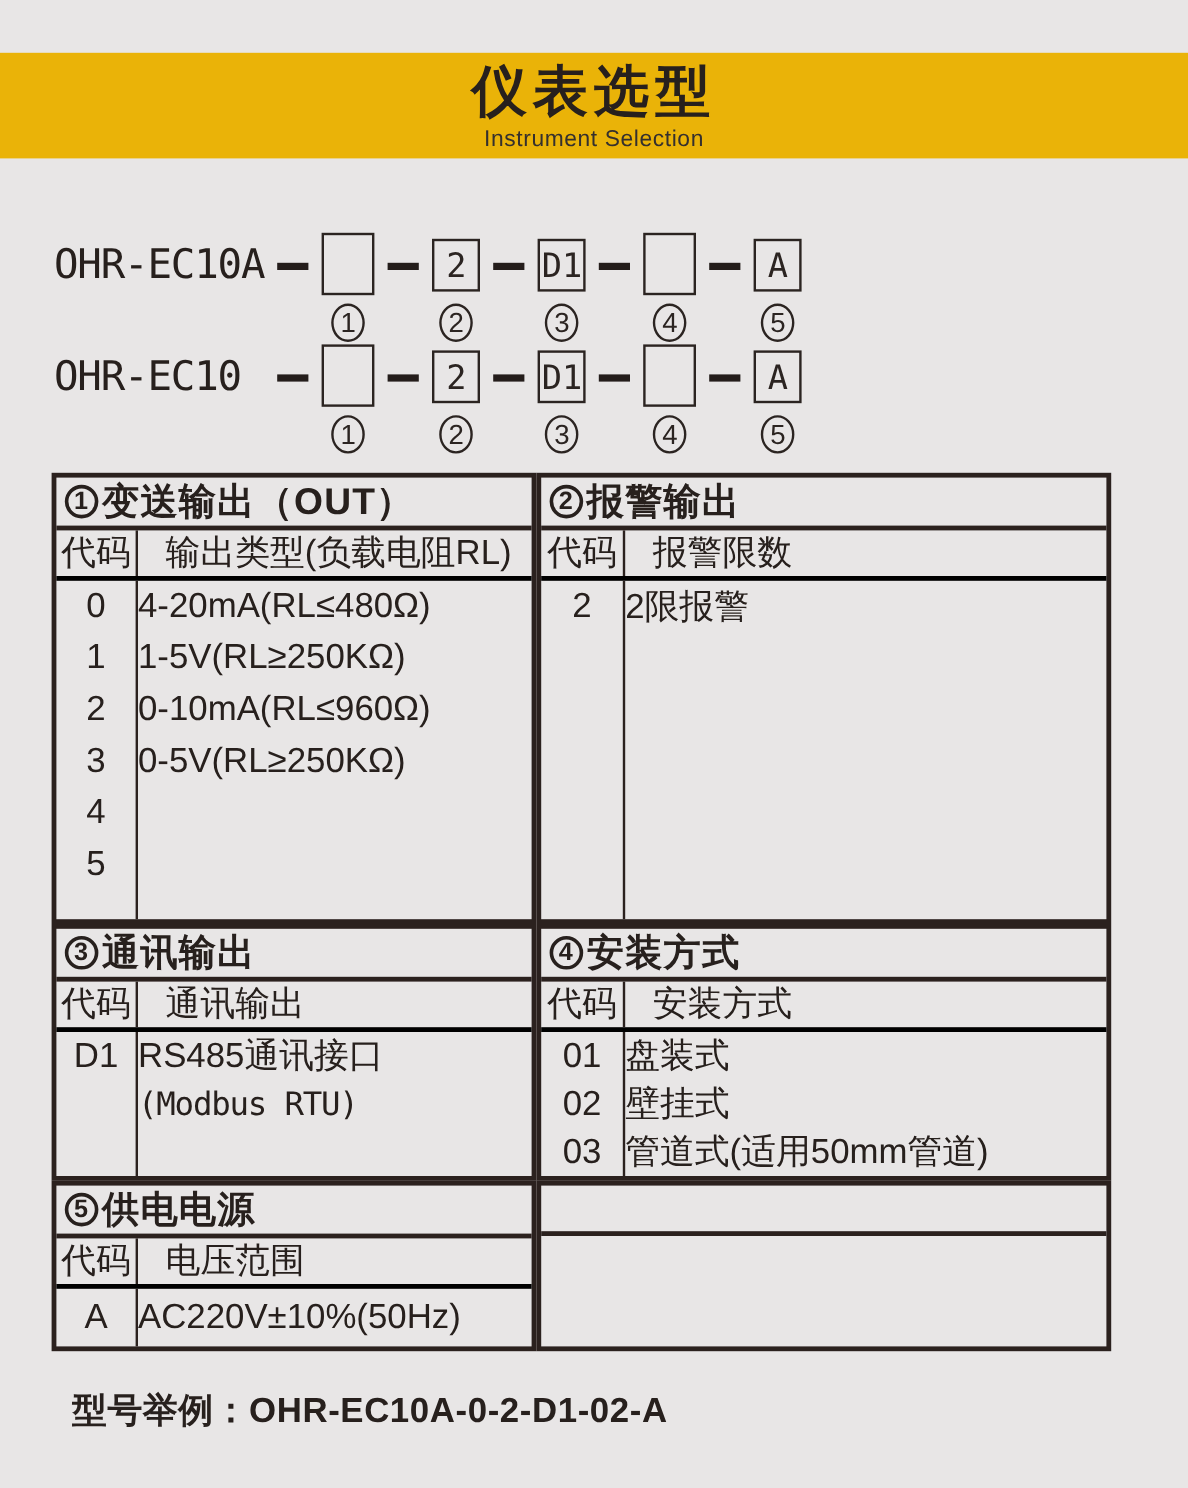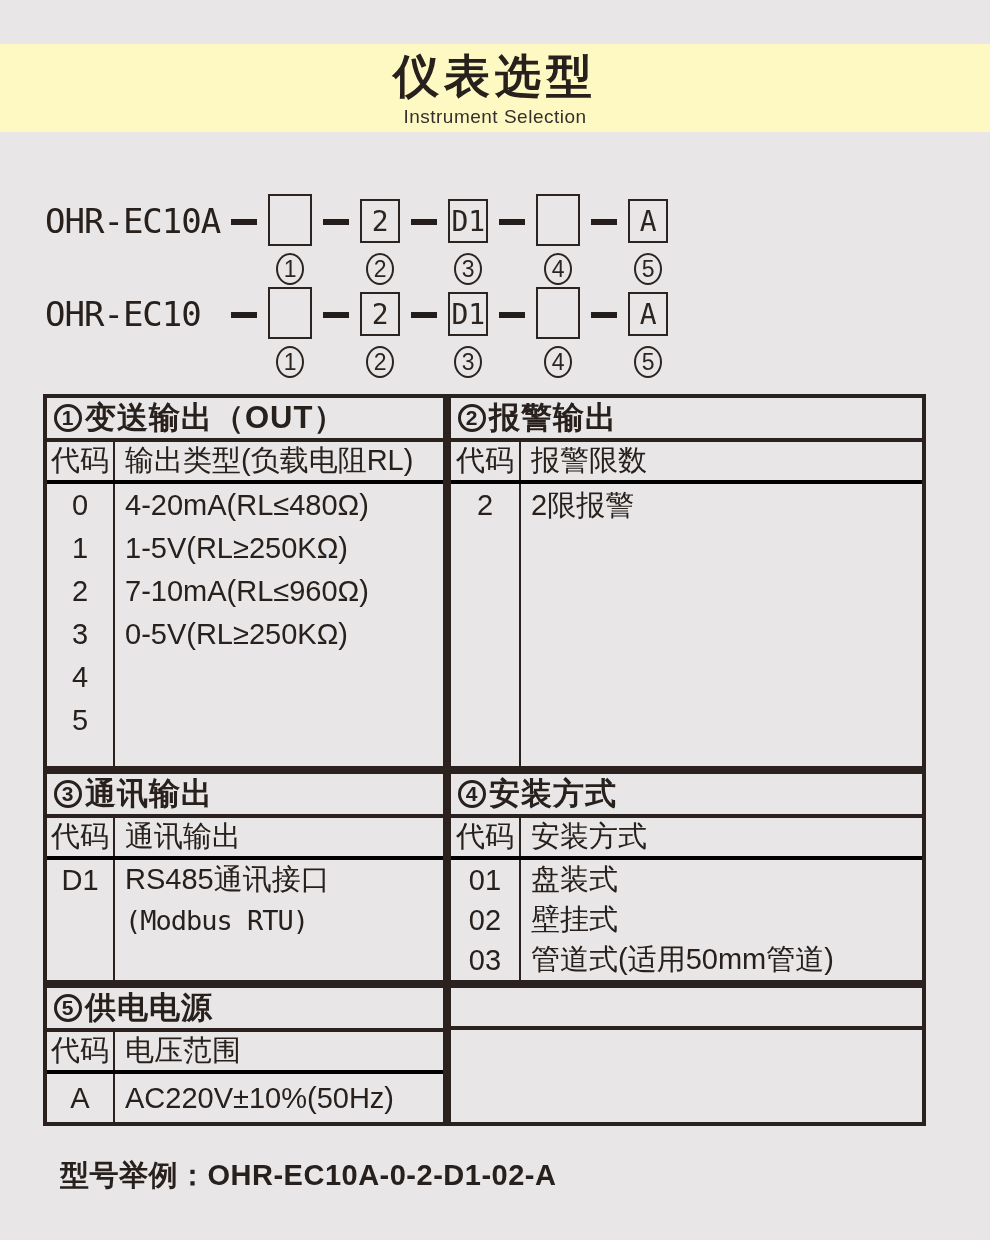--- a/index.html
+++ b/index.html
@@ -7,21 +7,21 @@
   body {
     background: #e8e6e6;
     color: #27201d;
     font-family: "Liberation Sans", "DejaVu Sans", sans-serif;
     overflow: hidden;
   }
   
   .title-band {
     margin-top: 44px;
     height: 88px;
-    background: #fef9c3;
+    background: #eab308;
     text-align: center;
   }
   .page-title {
     font-size: 46px;
     font-weight: bold;
     letter-spacing: 5px;
     line-height: 60px;
     padding-top: 2px;
   }
   .page-subtitle {
@@ -97,37 +97,37 @@
   .code-w-r { width: 70px; }
   .code-head {
     border-right: 2px solid #2b211e;
     display: flex; align-items: center; justify-content: center;
     font-size: 29px;
     flex: 0 0 auto;
   }
   .desc-head {
     flex: 1;
     display: flex; align-items: center;
-    padding-left: 10px;
+    padding-left: 23px;
     font-size: 29px;
   }
   .data-area { display: flex; }
   .codes {
     border-right: 2px solid #2b211e;
     display: flex; flex-direction: column;
     flex: 0 0 auto;
   }
   .descs { flex: 1; display: flex; flex-direction: column; }
   .cell {
     display: flex; align-items: center;
     font-size: 29px;
     flex: 0 0 auto;
   }
   .codes .cell { justify-content: center; }
-  .descs .cell { padding-left: 10px; }
+  .descs .cell { padding-left: 0; }
   .h43 { height: 43px; } .h40 { height: 40px; } .h48 { height: 48px; }
   .d282 { height: 282px; } .d120 { height: 120px; } .d48 { height: 48px; }
   .empty-top { height: 42px; border-bottom: 4px solid #2b211e; }
   .empty-bottom { height: 87px; }
   .modbus-note { font-family: "DejaVu Sans Mono", monospace; font-size: 27px; letter-spacing: -1px; }
   
   .example-line {
     margin: 30px 0 0 60px;
     font-size: 29px;
     font-weight: bold;
@@ -220,21 +220,21 @@
           <div class="cell h43">0</div>
           <div class="cell h43">1</div>
           <div class="cell h43">2</div>
           <div class="cell h43">3</div>
           <div class="cell h43">4</div>
           <div class="cell h43">5</div>
         </div>
         <div class="descs">
           <div class="cell h43">4-20mA(RL≤480Ω)</div>
           <div class="cell h43">1-5V(RL≥250KΩ)</div>
-          <div class="cell h43">7-10mA(RL≤960Ω)</div>
+          <div class="cell h43">0-10mA(RL≤960Ω)</div>
           <div class="cell h43">0-5V(RL≥250KΩ)</div>
         </div>
       </div>
     </div>
     <div class="sbox right">
       <div class="sec-header">
         <span class="hcirc">2</span>
         <span>报警输出</span>
       </div>
       <div class="sub-row">

